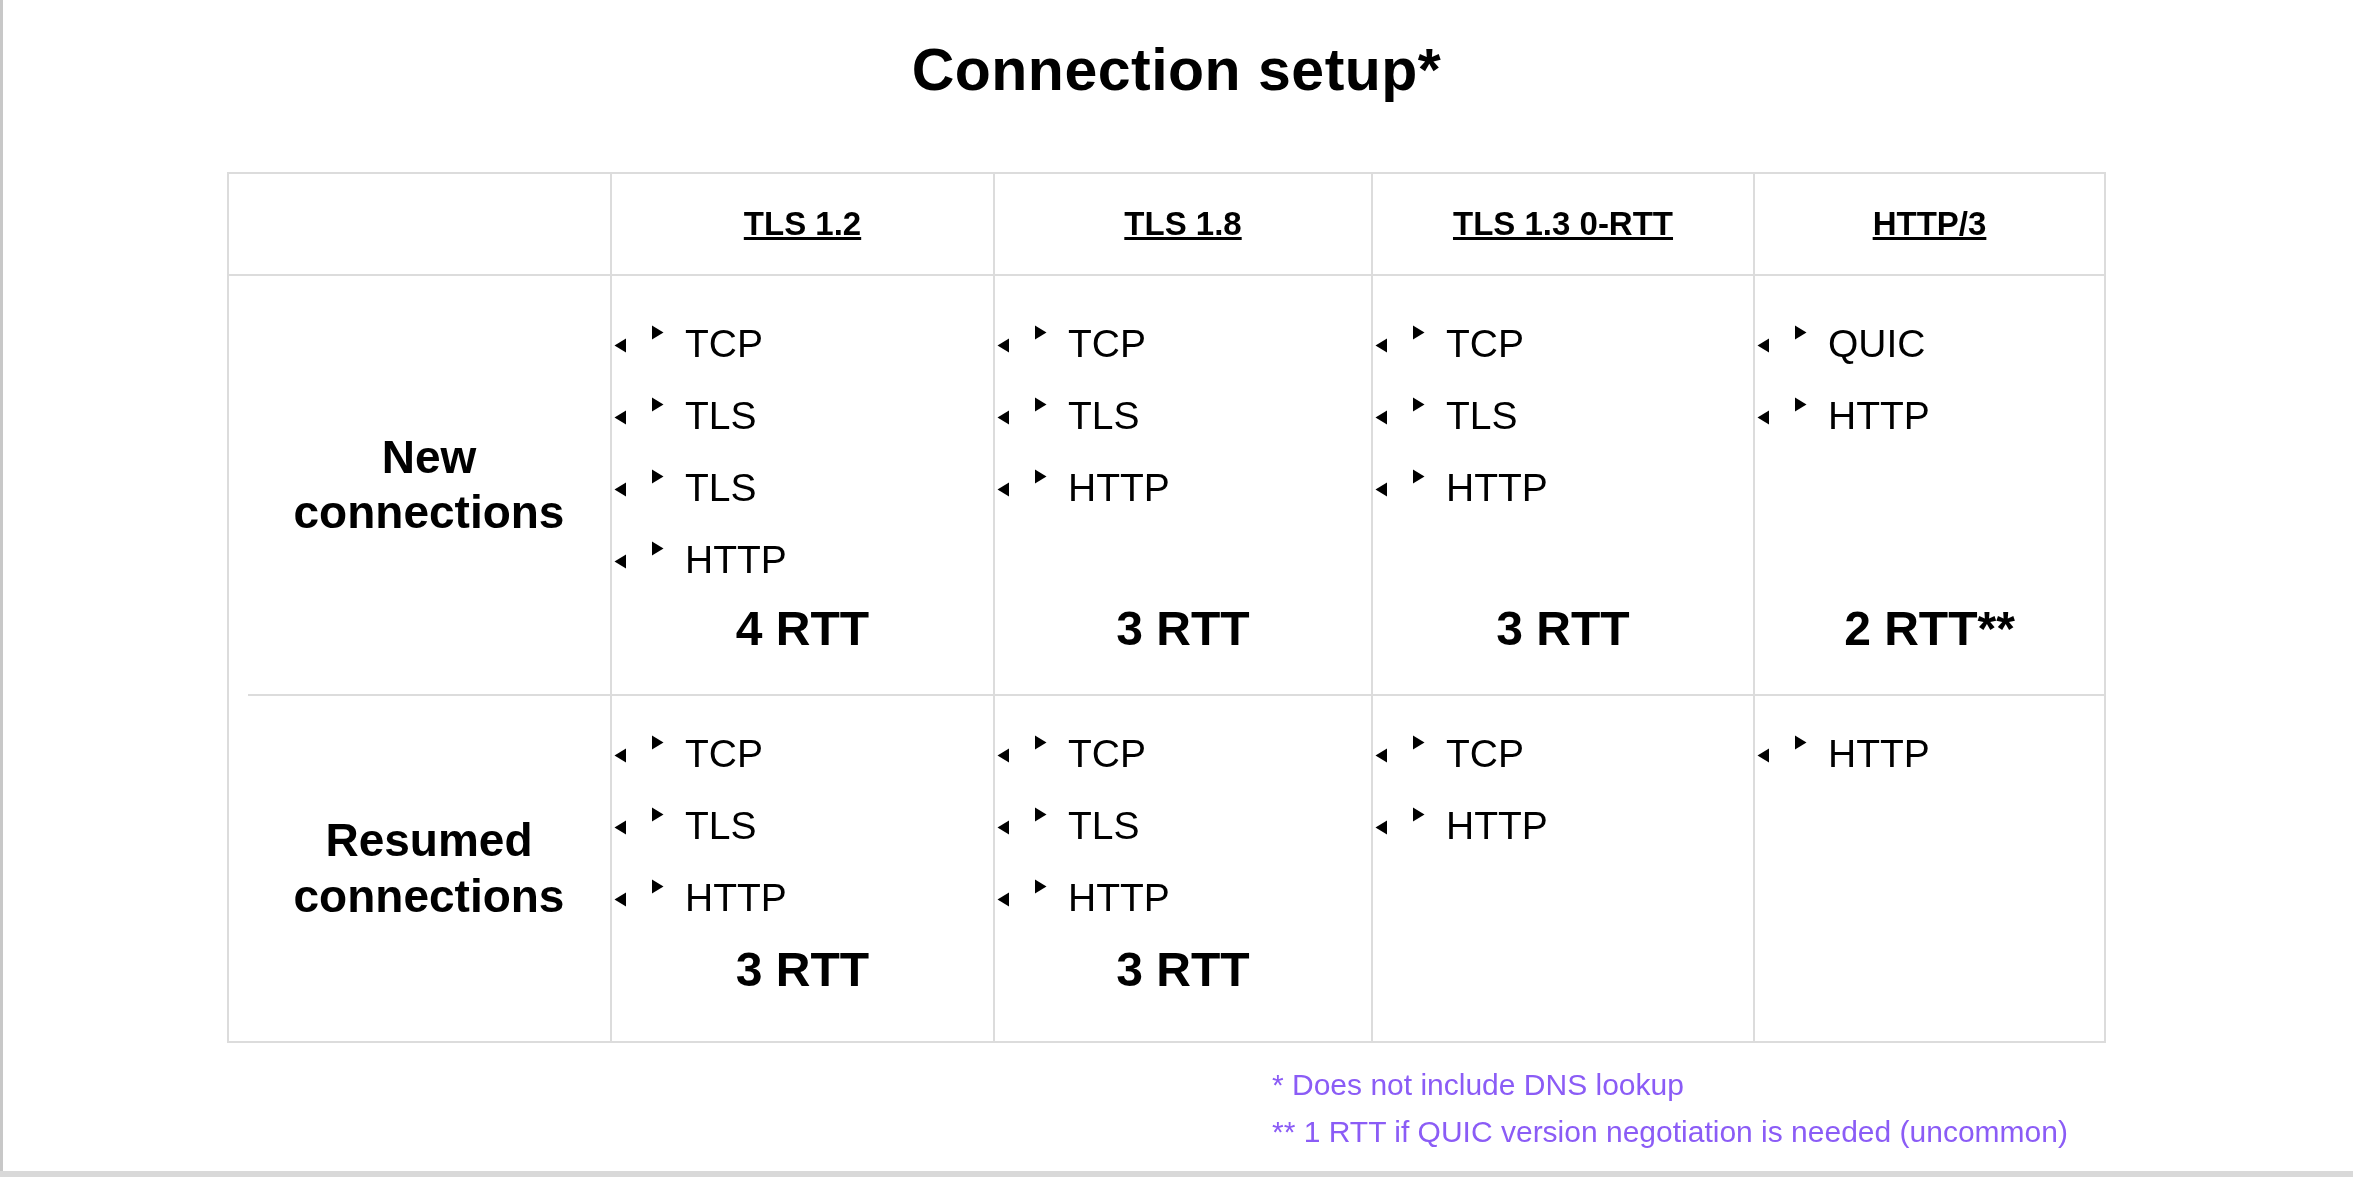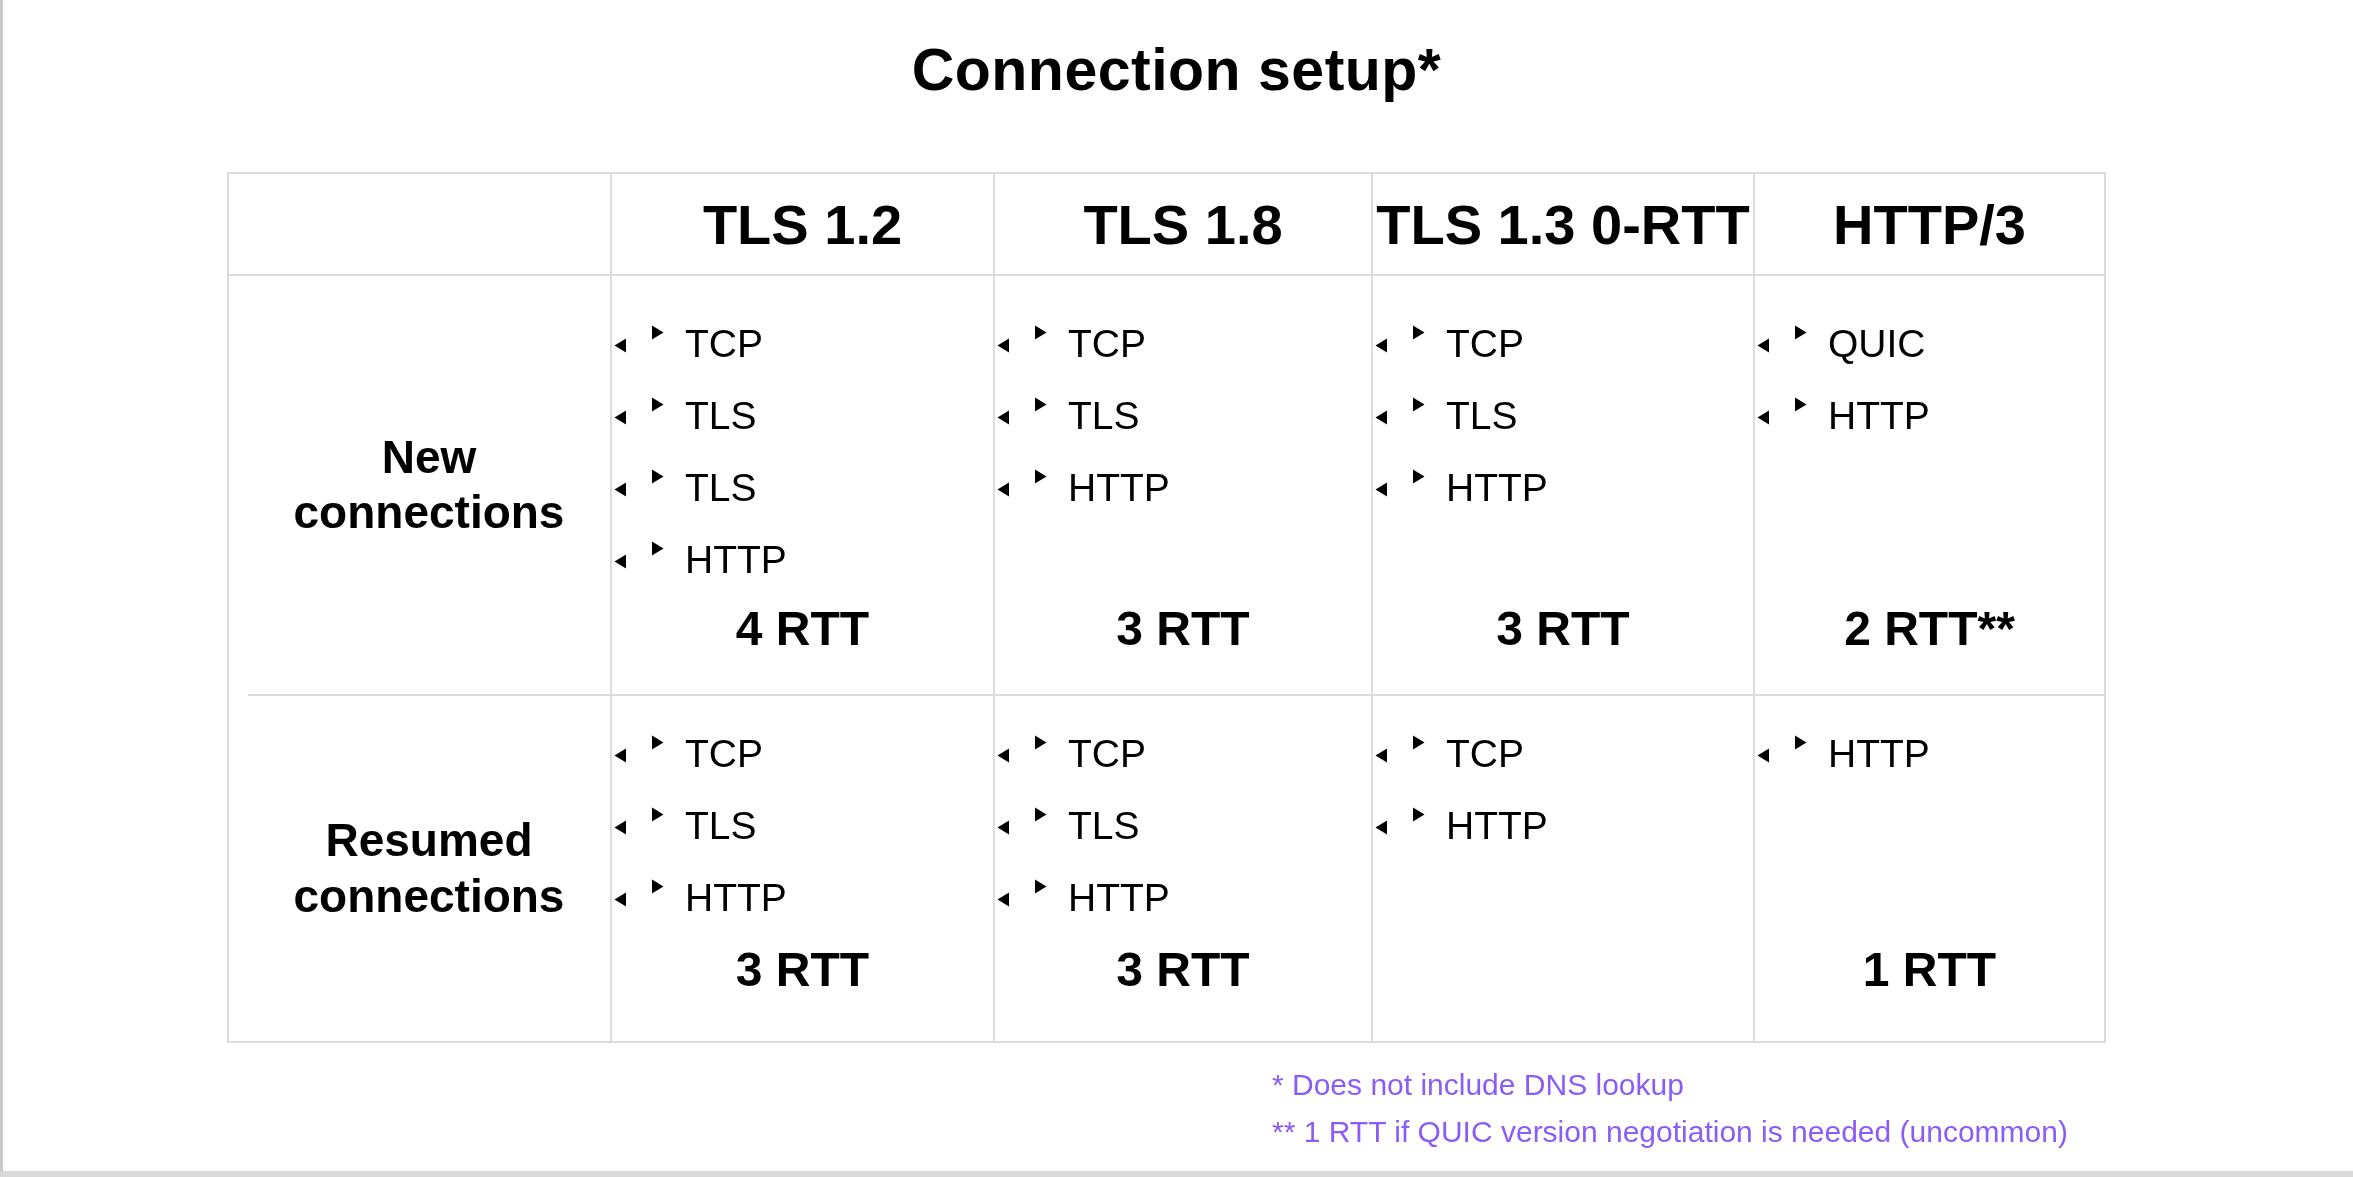--- a/index.html
+++ b/index.html
@@ -23,21 +23,21 @@
     background:#fff;
   }
   .cell{
     border-right:2px solid #dcdcdc;border-bottom:2px solid #dcdcdc;
     box-sizing:border-box;position:relative;
   }
   .cell:nth-child(5n){border-right:none;}
   .cell:nth-child(n+11){border-bottom:none;}
   .th{
     display:flex;align-items:center;justify-content:center;
-    font-size:56px;font-weight:700;
+    font-size:33px;font-weight:700;text-decoration:underline;
   }
   .rowhead{
     display:flex;align-items:center;justify-content:center;
     font-size:46px;font-weight:700;line-height:1.2;text-align:center;
     white-space:pre-line;
     margin-left:19px;
   }
   .steps{display:flex;flex-direction:column;}
   .r1 .steps{padding-top:32px;}
   .r2 .steps{padding-top:22px;}
@@ -253,21 +253,20 @@
 
   <div class="cell data r2">
     <div class="steps">
       <div class="step">
         <svg class="arrow" viewBox="0 0 54 30">
             <use href="#rt-arrow"></use>
           </svg>
         <span class="slabel">HTTP</span>
       </div>
     </div>
-    <div class="rtt">1 RTT</div>
   </div>
 
 </div>
 
 <div class="footnotes">
   <div>* Does not include DNS lookup</div>
   <div>** 1 RTT if QUIC version negotiation is needed (uncommon)</div>
 </div>
 
 </body></html>

